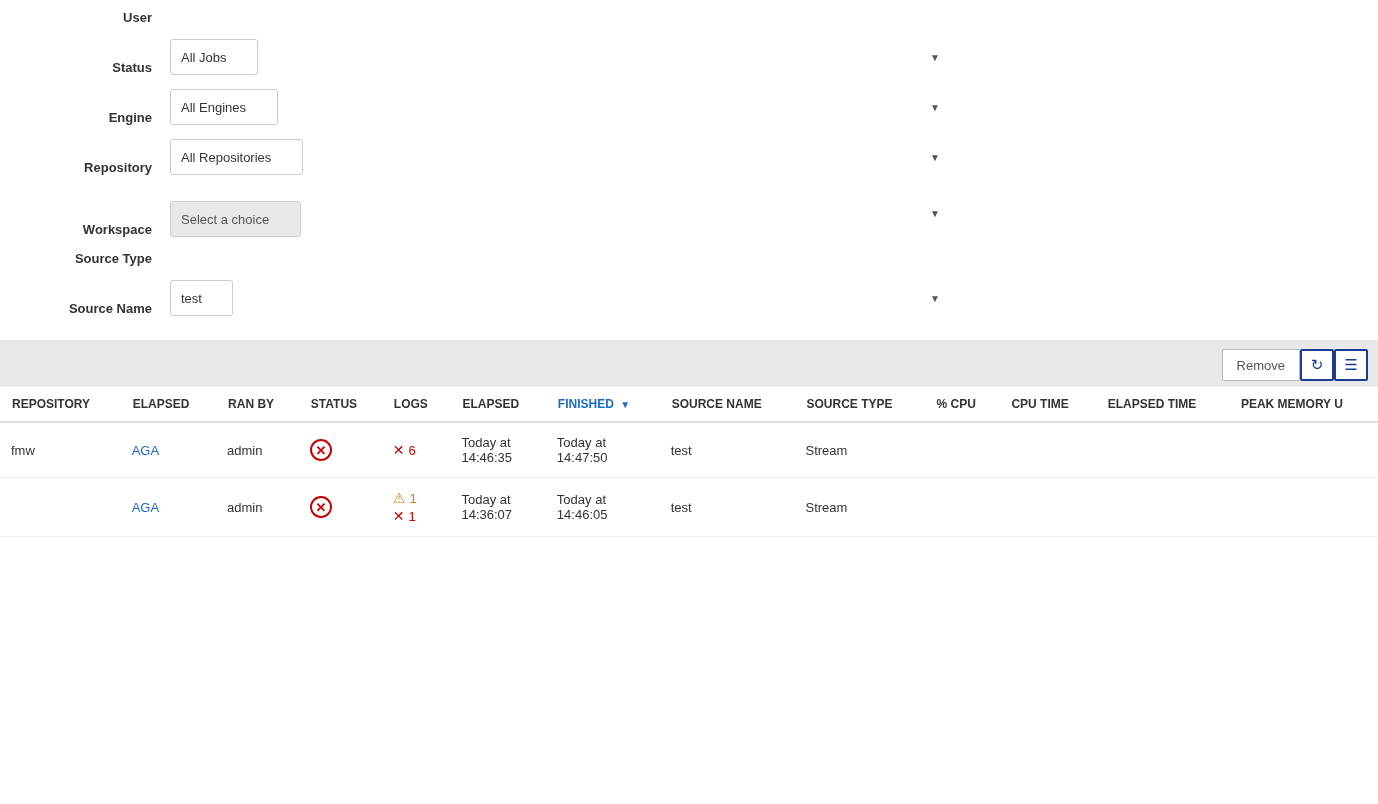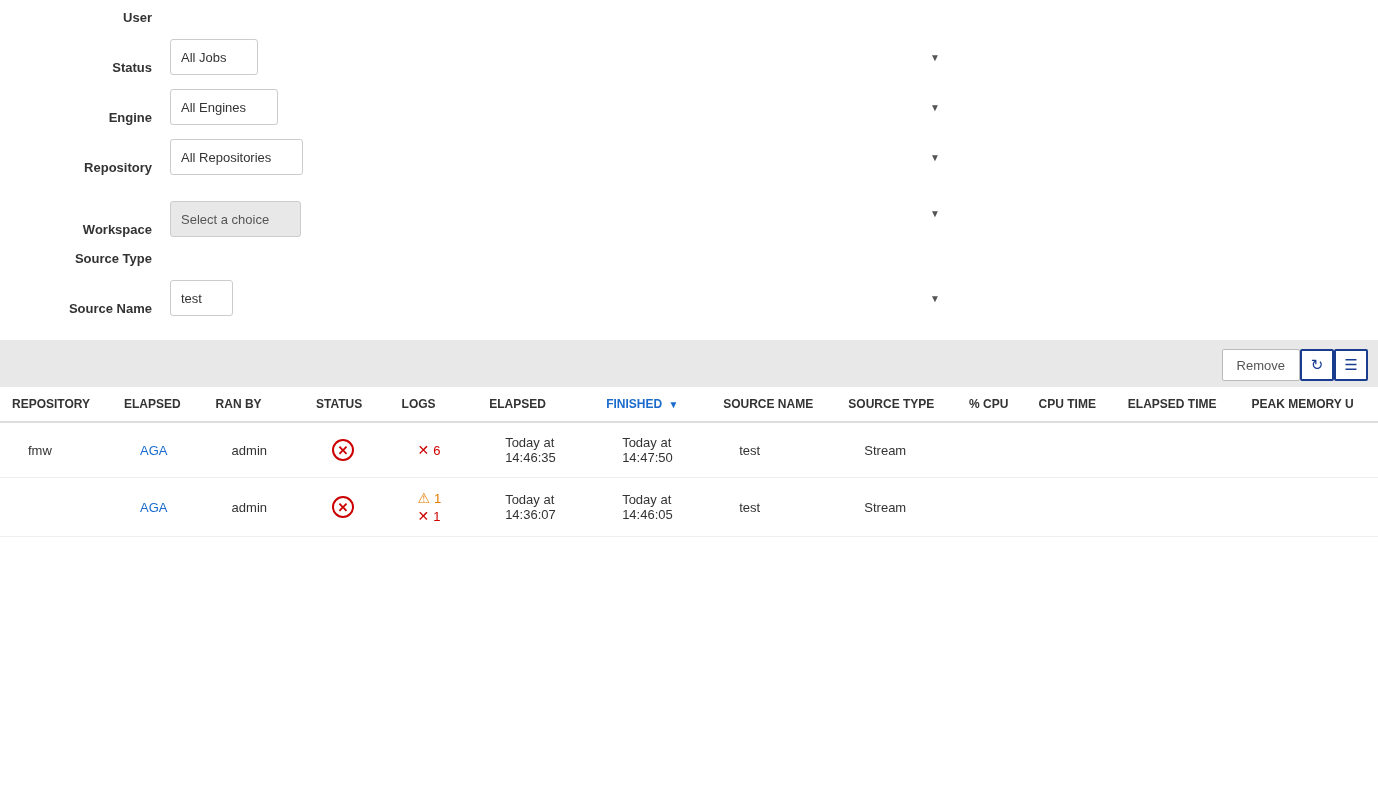--- a/index.html
+++ b/index.html
@@ -144,21 +144,21 @@
       color: #333;
       white-space: nowrap;
       border-bottom: 1px solid #ddd;
     }
 
     tbody tr {
       border-bottom: 1px solid #eee;
     }
 
     tbody td {
-      padding: 12px 28px;
+      padding: 12px 11px;
       vertical-align: middle;
       color: #333;
       margin-top: 39px;
     }
 
     .status-error {
       display: inline-flex;
       align-items: center;
       justify-content: center;
       width: 22px;

